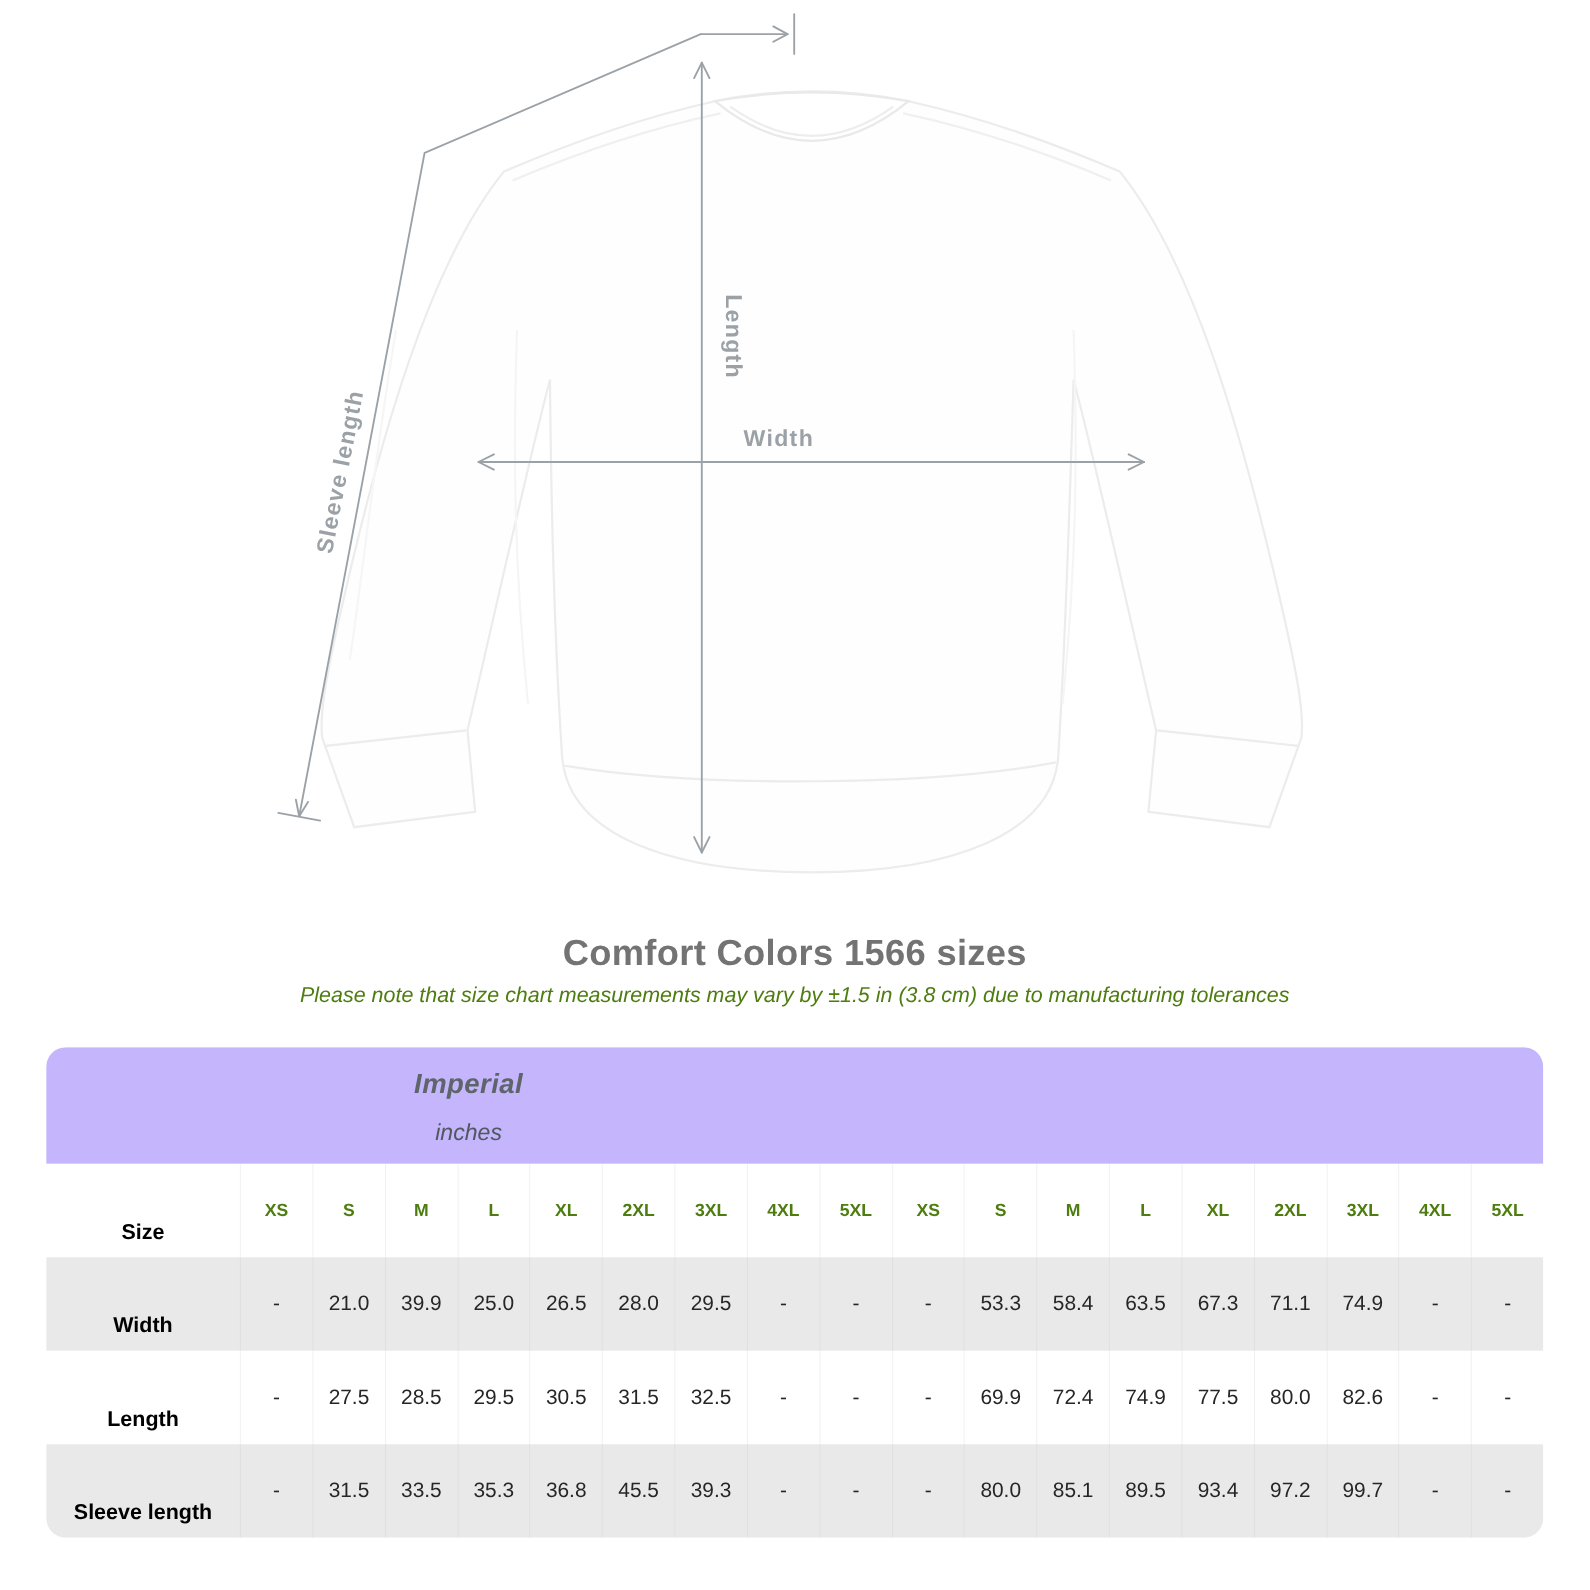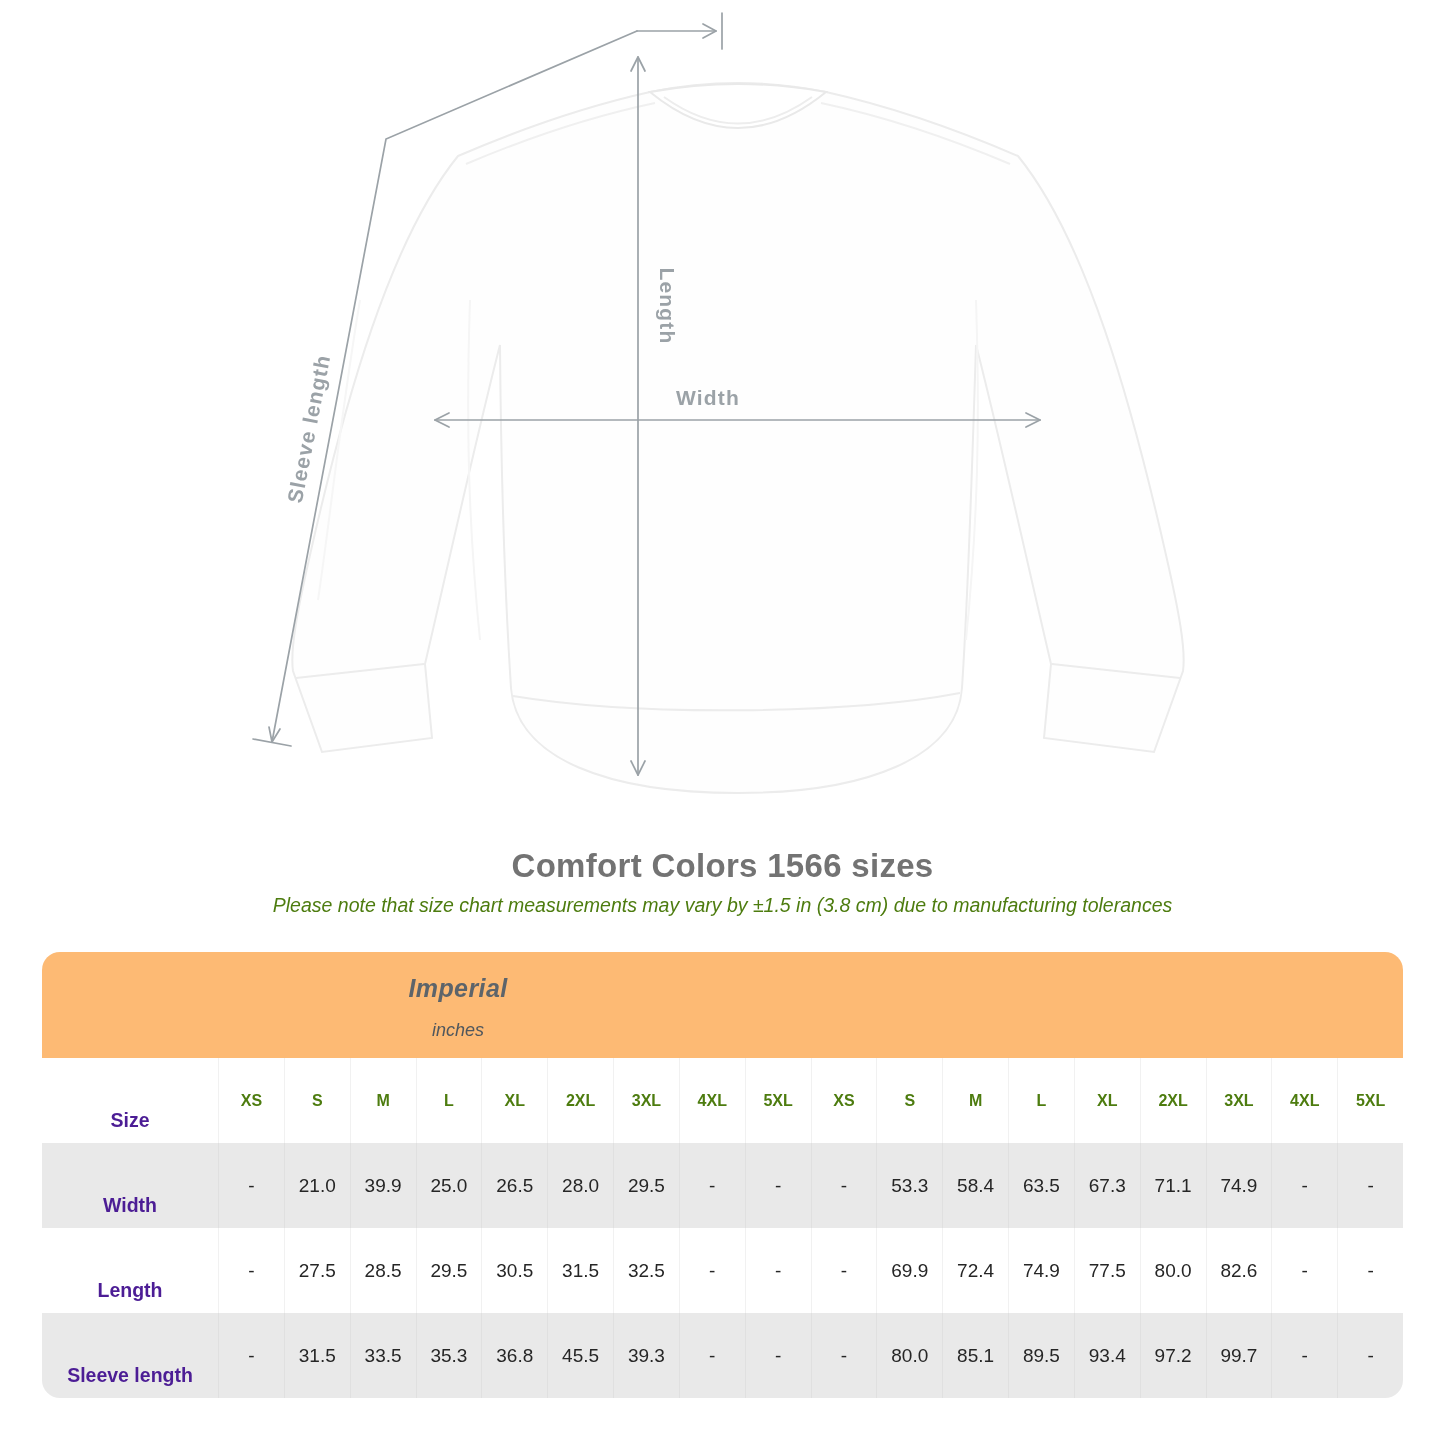--- a/index.html
+++ b/index.html
@@ -18,32 +18,32 @@
   }
   .titles p{
     margin:6px 0 0 0;font-size:19.5px;line-height:26px;font-style:italic;color:#4d7c0f;
   }
 
   
   .size-table{
     position:absolute;left:42px;top:952px;width:1361px;height:446px;
     border-radius:18px;overflow:hidden;background:#ffffff;
   }
-  .band{display:grid;grid-template-columns:768px 1fr;height:106px;background:#fdba74;padding-left:32px;}
+  .band{display:grid;grid-template-columns:768px 1fr;height:106px;background:#c4b5fd;}
   .band-cell{display:flex;flex-direction:column;align-items:center;justify-content:center;padding-top:4px;}
   .band-title{font-size:25px;font-weight:bold;font-style:italic;color:#5d646a;letter-spacing:.4px;}
-  .band-sub{margin-top:17px;font-size:18px;font-style:italic;color:#50575d;}
+  .band-sub{margin-top:17px;font-size:21px;font-style:italic;color:#50575d;}
 
   .grid .row{display:grid;grid-template-columns:176px repeat(18,1fr);height:85px;}
   .row.grey{background:#e9e9e9;}
   .row.white{background:#ffffff;}
   .cell{display:flex;align-items:center;justify-content:center;}
   .cell + .cell{border-left:1px solid rgba(0,0,0,0.055);}
   .row.grey .cell + .cell{border-left:1px solid rgba(0,0,0,0.035);}
-  .cell.lab{font-weight:bold;font-size:19.5px;color:#4c1d95;margin-top:39px;}
+  .cell.lab{font-weight:bold;font-size:19.5px;color:#000000;margin-top:39px;}
   .cell.sz{font-weight:bold;font-size:16px;color:#4d7c0f;}
   .cell.val{font-size:19px;color:#262626;}
 </style>
 </head>
 <body>
 
 <div class="page">
 
   <div class="figure">
     <svg width="1445" height="830" viewBox="0 0 1445 830">

